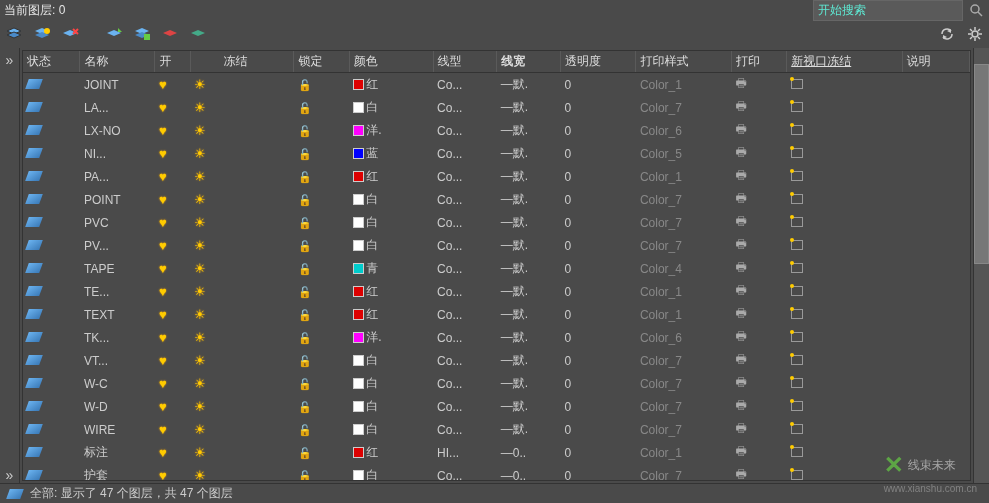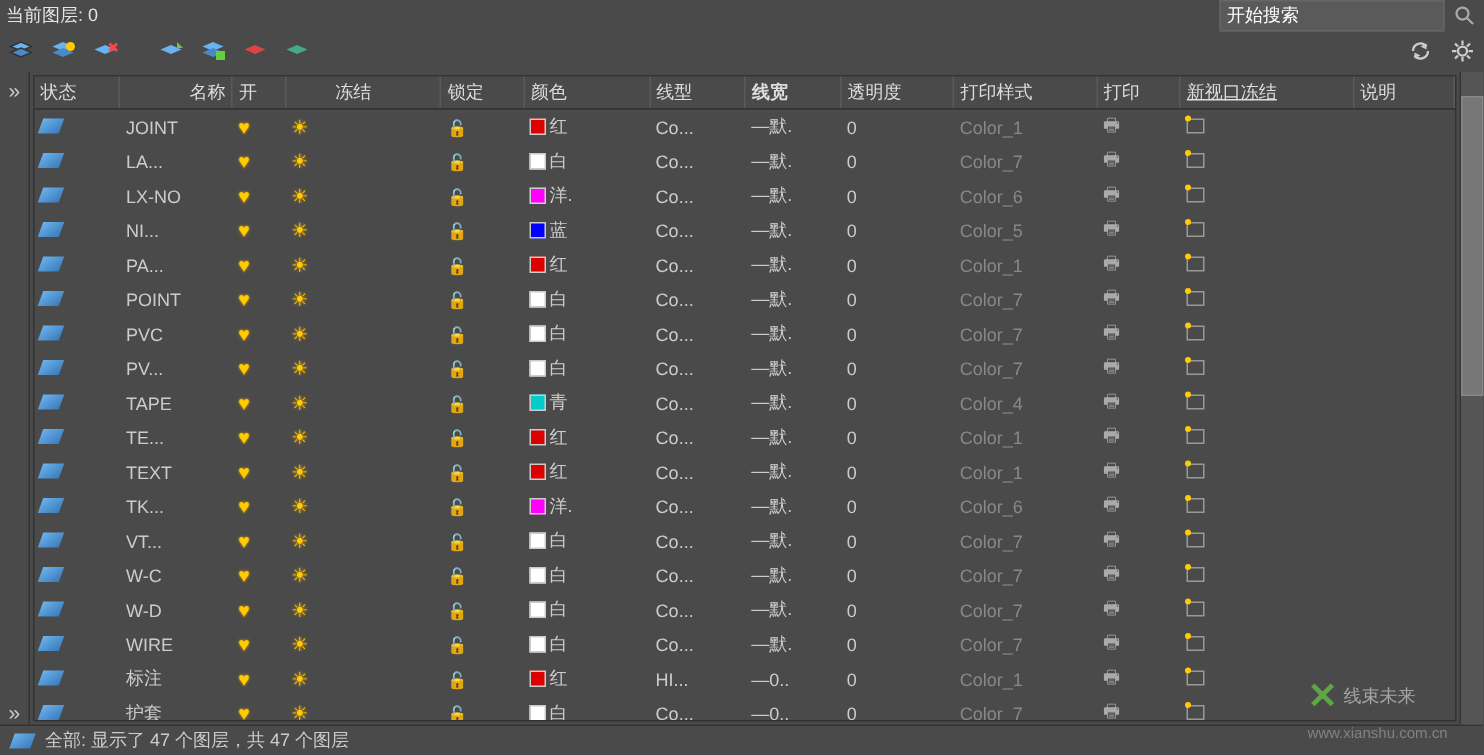--- a/index.html
+++ b/index.html
@@ -1,19 +1,19 @@
 <!DOCTYPE html>
 <html><head>
 <meta charset="utf-8">
 <style>
 *{margin:0;padding:0;box-sizing:border-box;font-family:"Microsoft YaHei",sans-serif;font-size:12px;color:#ccc}
 body{background:#4a4a4a;width:989px;height:503px;overflow:hidden;position:relative}
 .top-bar{display:flex;align-items:center;height:20px;padding:0 4px}
 .top-bar .title{flex:1;color:#e5e5e5}
-.search-box{width:150px;background:#5a5a5a;border:1px solid #666;padding:1px 4px;color:#ffffff}
+.search-box{width:150px;background:#5a5a5a;border:1px solid #666;padding:1px 4px;color:#5eead4}
 .search-icon{width:18px;height:18px;display:flex;align-items:center;justify-content:center;margin-left:4px}
 .toolbar{display:flex;align-items:center;height:28px;padding:0 4px;gap:8px}
 .tool-btn{width:20px;height:20px;display:flex;align-items:center;justify-content:center;cursor:pointer}
 .toolbar-spacer{flex:1}
 .main{display:flex;height:435px}
 .left-gutter{width:20px;display:flex;flex-direction:column;align-items:center;padding-top:4px;gap:4px;border-right:1px solid #333}
 .dbl-arrow{color:#ccc;font-size:14px;cursor:pointer}
 .table-wrap{flex:1;overflow:hidden;position:relative;border:1px solid #333;margin:2px}
 .table{width:100%;border-collapse:collapse}
 .table th{background:#4a4a4a;border-right:1px solid #5a5a5a;border-bottom:1px solid #333;padding:2px 4px;text-align:left;font-weight:normal;white-space:nowrap;color:#ddd}
@@ -24,21 +24,21 @@
 .sun{color:#ffcc00;font-size:13px;text-shadow:0 0 2px #fa0}
 .lock{color:#7a9;font-size:11px}
 .printer{color:#aaa;font-size:12px}
 .vp-icon{display:inline-block;width:12px;height:10px;border:1px solid #999;position:relative}
 .vp-icon::before{content:"";position:absolute;top:-3px;left:-2px;width:4px;height:4px;background:#ffcc00;border-radius:2px}
 .dim{color:#888}
 .scrollbar{width:16px;background:#555;border-left:1px solid #333}
 .scroll-thumb{background:#777;height:200px;margin-top:16px;border:1px solid #888}
 .status-bar{height:20px;display:flex;align-items:center;padding:0 8px;gap:8px;border-top:1px solid #333}
 .status-icon{width:14px;height:10px;background:linear-gradient(135deg,#6bb3f0,#3a7ab8);transform:skewX(-20deg)}
-.watermark{position:absolute;right:24px;bottom:8px;opacity:.7;font-size:14px;color:#7c5;pointer-events:none}
+.watermark{position:absolute;right:12px;bottom:8px;opacity:.7;font-size:14px;color:#7c5;pointer-events:none}
 .watermark .x{color:#6c4;font-size:24px;font-weight:bold;vertical-align:middle}
 svg{display:block}
 </style>
 </head>
 <body>
 
 <div class="top-bar">
   <span class="title">当前图层: 0</span>
   <div class="search-box">开始搜索</div>
   <div class="search-icon">
@@ -123,21 +123,21 @@
   <div class="left-gutter">
     <span class="dbl-arrow">»</span>
     <div style="flex:1"></div>
     <span class="dbl-arrow">»</span>
   </div>
   <div class="table-wrap">
     <table class="table">
       <thead>
           <tr id="hdr-row">
             <th style="width: 34px;">状态</th>
-            <th style="width: 44px; text-align: right;">名称</th>
+            <th style="width: 44px;">名称</th>
             <th style="width: 20px;">开</th>
             <th style="width: 30px; padding-left: 33px;">冻结</th>
             <th style="width: 30px;">锁定</th>
             <th style="width: 50px;">颜色</th>
             <th style="width: 38px; margin-top: 37px;">线型</th>
             <th style="width: 38px; font-weight: bold;">线宽</th>
             <th style="width: 44px;">透明度</th>
             <th style="width: 56px;">打印样式</th>
             <th style="width: 30px;">打印</th>
             <th style="width: 60px; text-decoration: underline;">新视口冻结</th>

